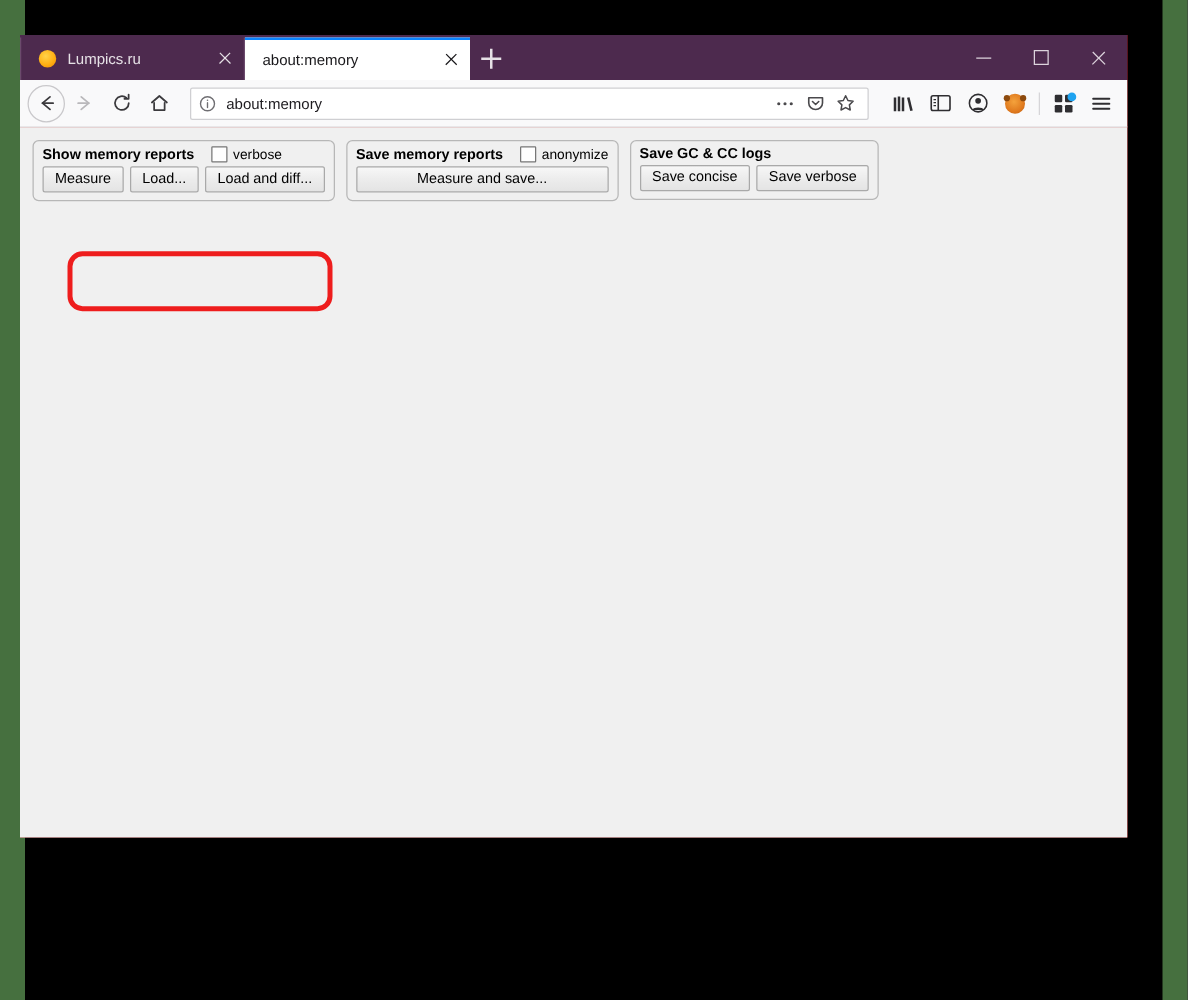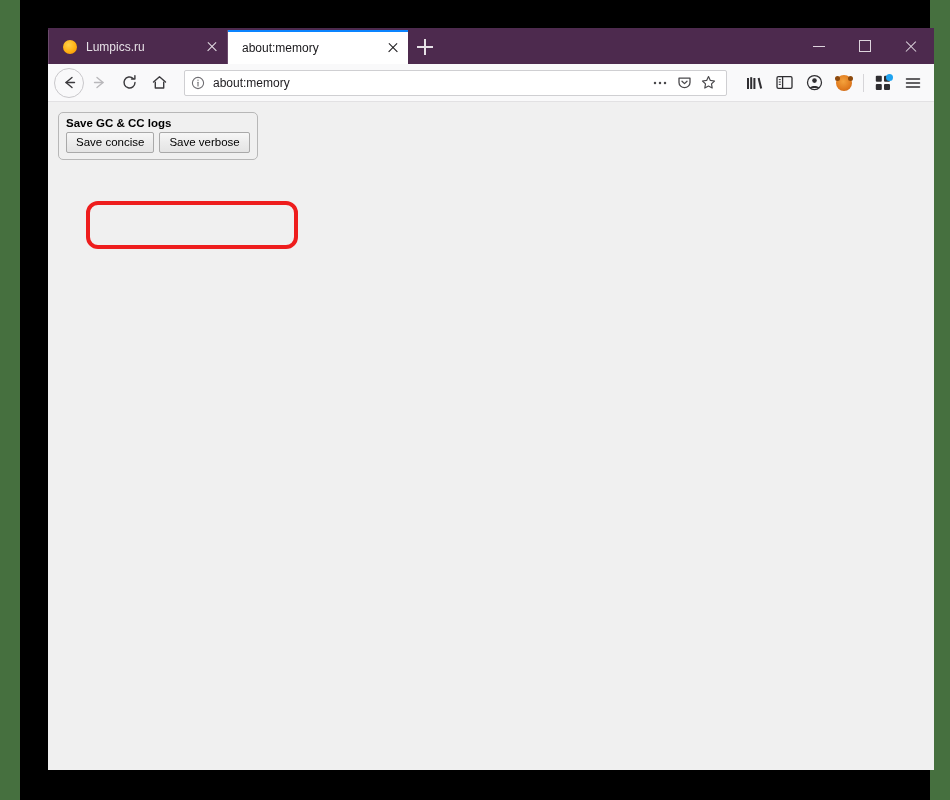--- a/index.html
+++ b/index.html
@@ -27,24 +27,24 @@
     width: 20px;
     height: 800px;
     background: #46703f;
   }
   .edge-green.left  { left: 0; }
   .edge-green.right { left: 930px; }
 
   
   #browser-window {
     position: absolute;
-    left: 48px;
+    left: 16px;
     top: 28px;
     width: 886px;
-    height: 742px;
+    height: 642px;
     background: #b91c1c;
     overflow: hidden;
   }
 
   
   #tab-bar {
     position: relative;
     height: 36px;
     background: #4d2a4e;
     display: flex;
@@ -464,21 +464,47 @@
           <svg width="16" height="14" viewBox="0 0 16 14" stroke="currentColor" stroke-width="1.5">
             <path d="M1.5 3 H14.5 M1.5 7 H14.5 M1.5 11 H14.5" stroke-linecap="round"></path>
           </svg>
         </div>
       </div>
     </div>
 
     <div id="content-area">
       <div id="toolbar-row">
 
-
+        <fieldset class="mem-group">
+          <div class="group-head">
+            <span class="group-title">Show memory reports</span>
+            <label class="group-check">
+              <span class="checkbox-box"></span>
+              <span>verbose</span>
+            </label>
+          </div>
+          <div class="btn-row">
+            <button class="mem-btn">Measure</button>
+            <button class="mem-btn">Load...</button>
+            <button class="mem-btn">Load and diff...</button>
+          </div>
+        </fieldset>
+
+        <fieldset class="mem-group">
+          <div class="group-head">
+            <span class="group-title">Save memory reports</span>
+            <label class="group-check">
+              <span class="checkbox-box"></span>
+              <span>anonymize</span>
+            </label>
+          </div>
+          <div class="btn-row">
+            <button class="mem-btn" style="width:100%;">Measure and save...</button>
+          </div>
+        </fieldset>
 
 
         <fieldset class="mem-group">
           <div class="group-head">
             <span class="group-title">Save GC &amp; CC logs</span>
           </div>
           <div class="btn-row">
             <button class="mem-btn">Save concise</button>
             <button class="mem-btn">Save verbose</button>
           </div>

